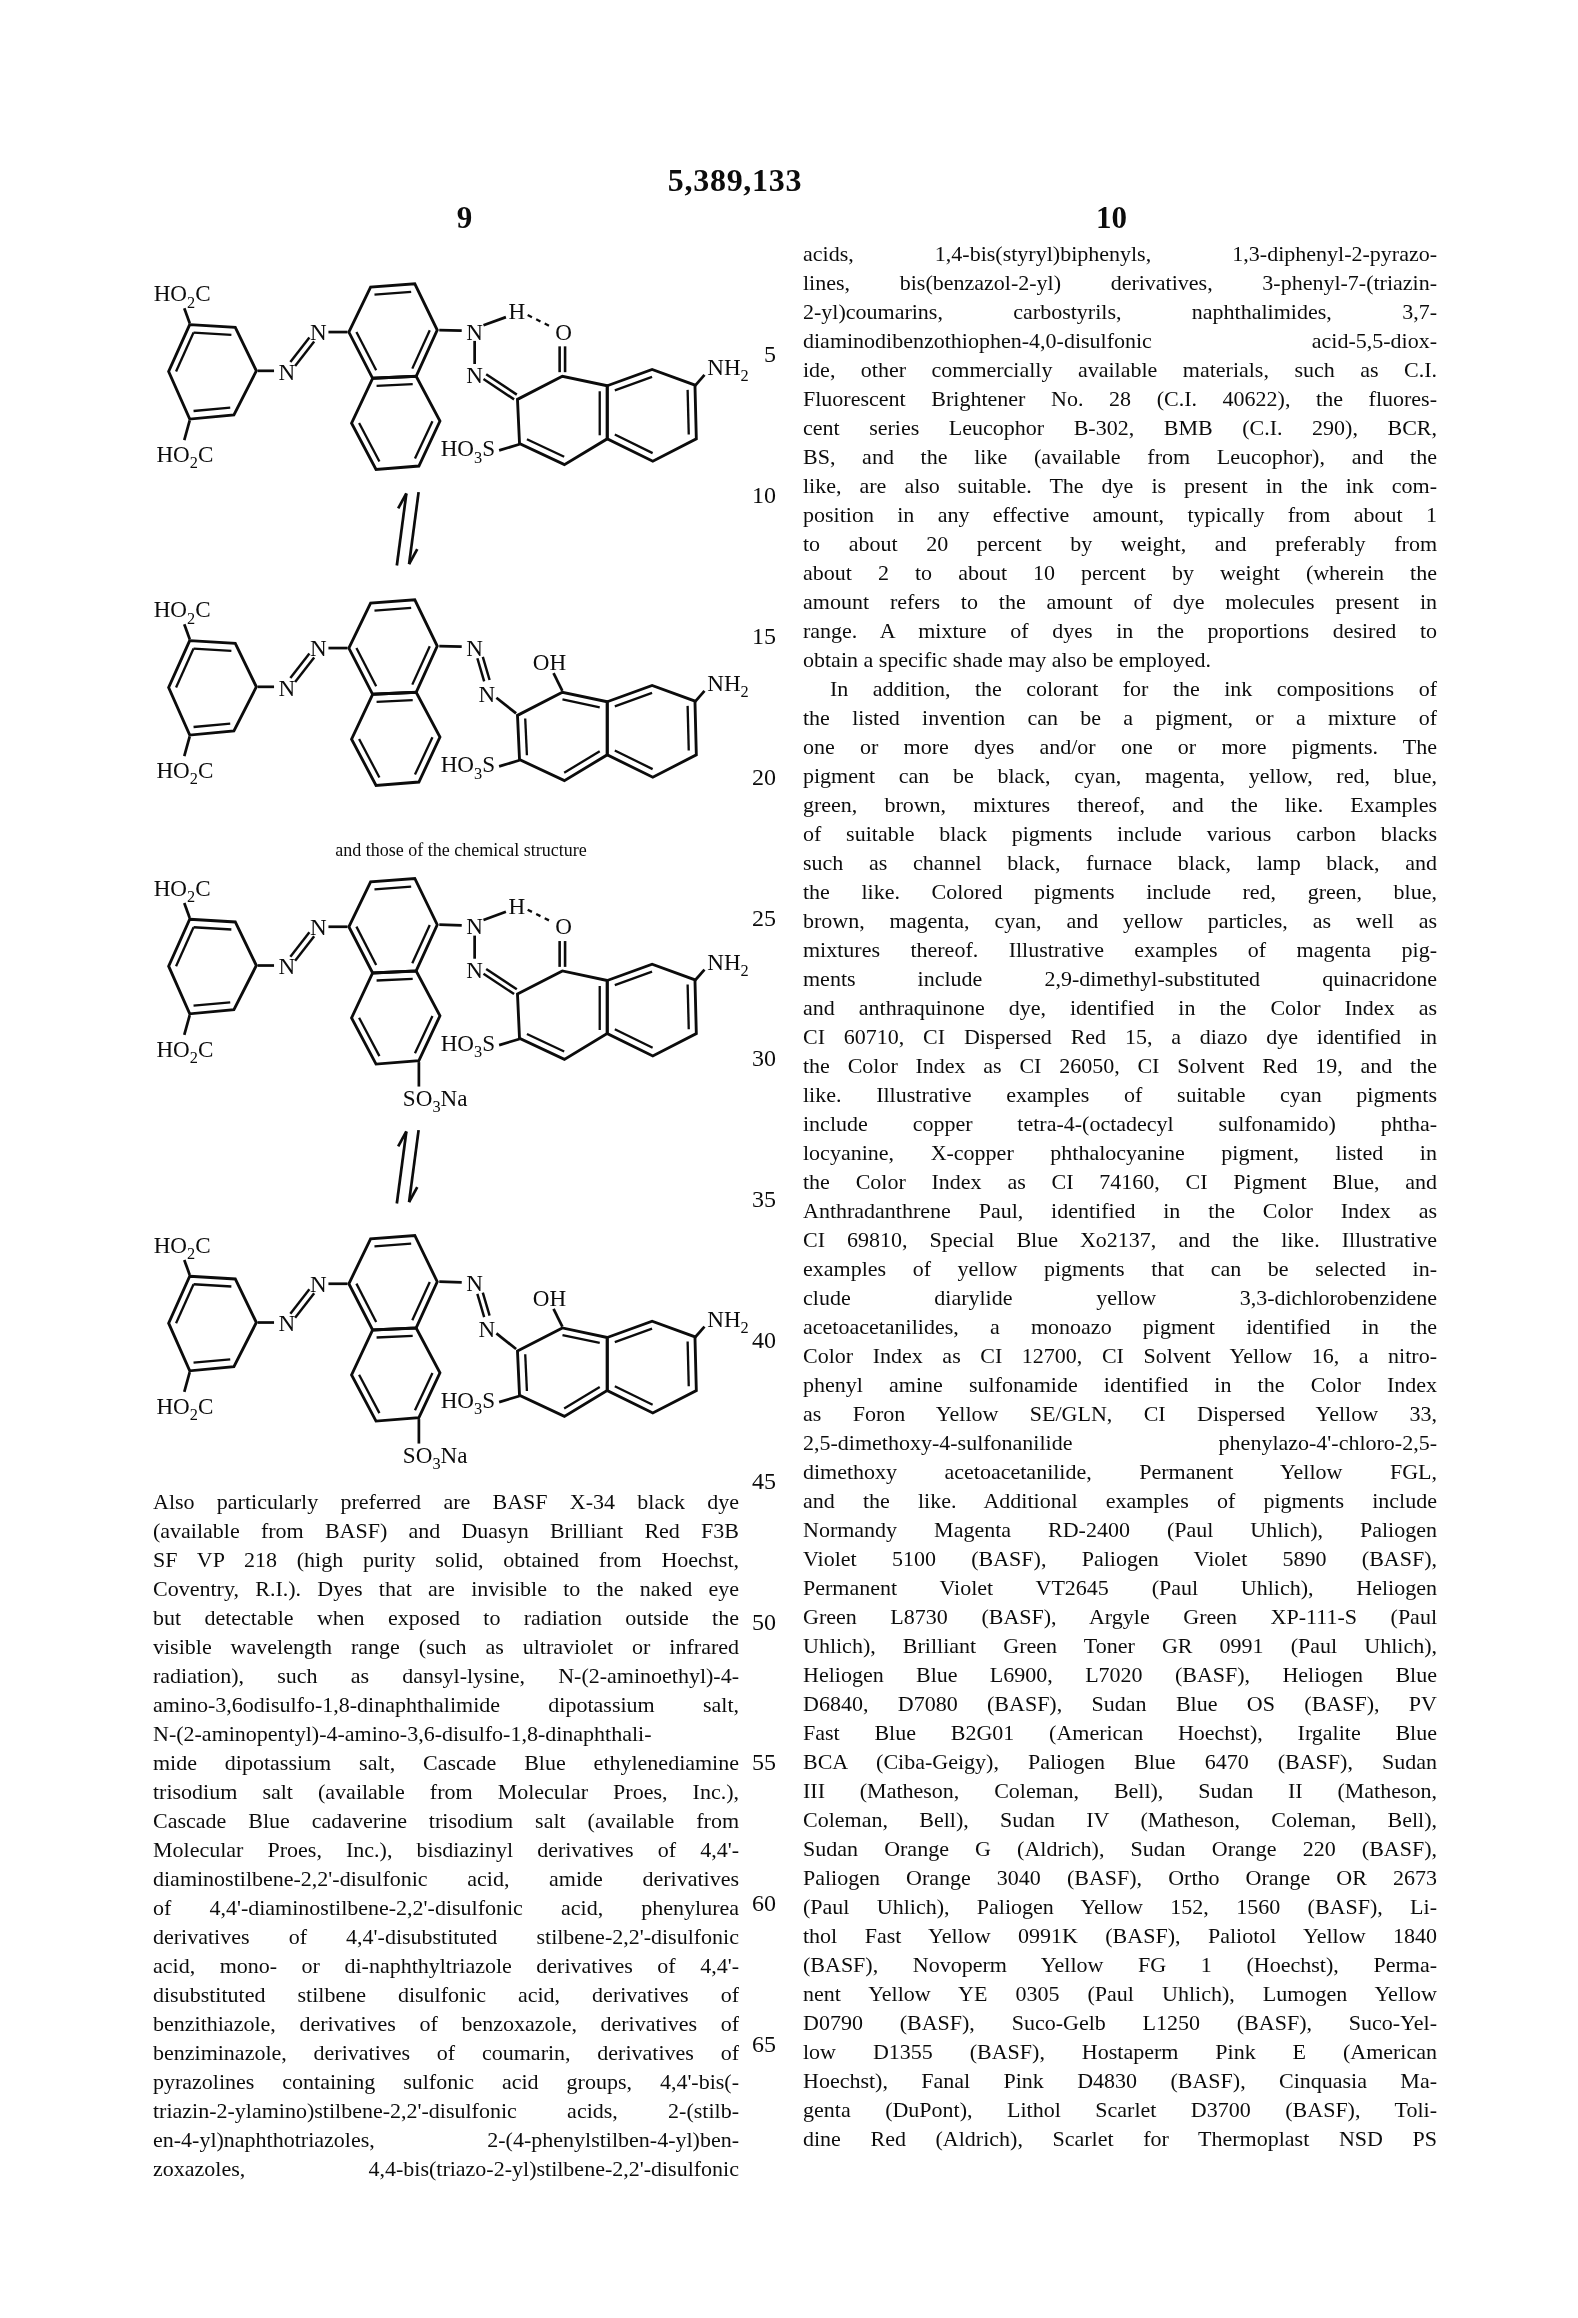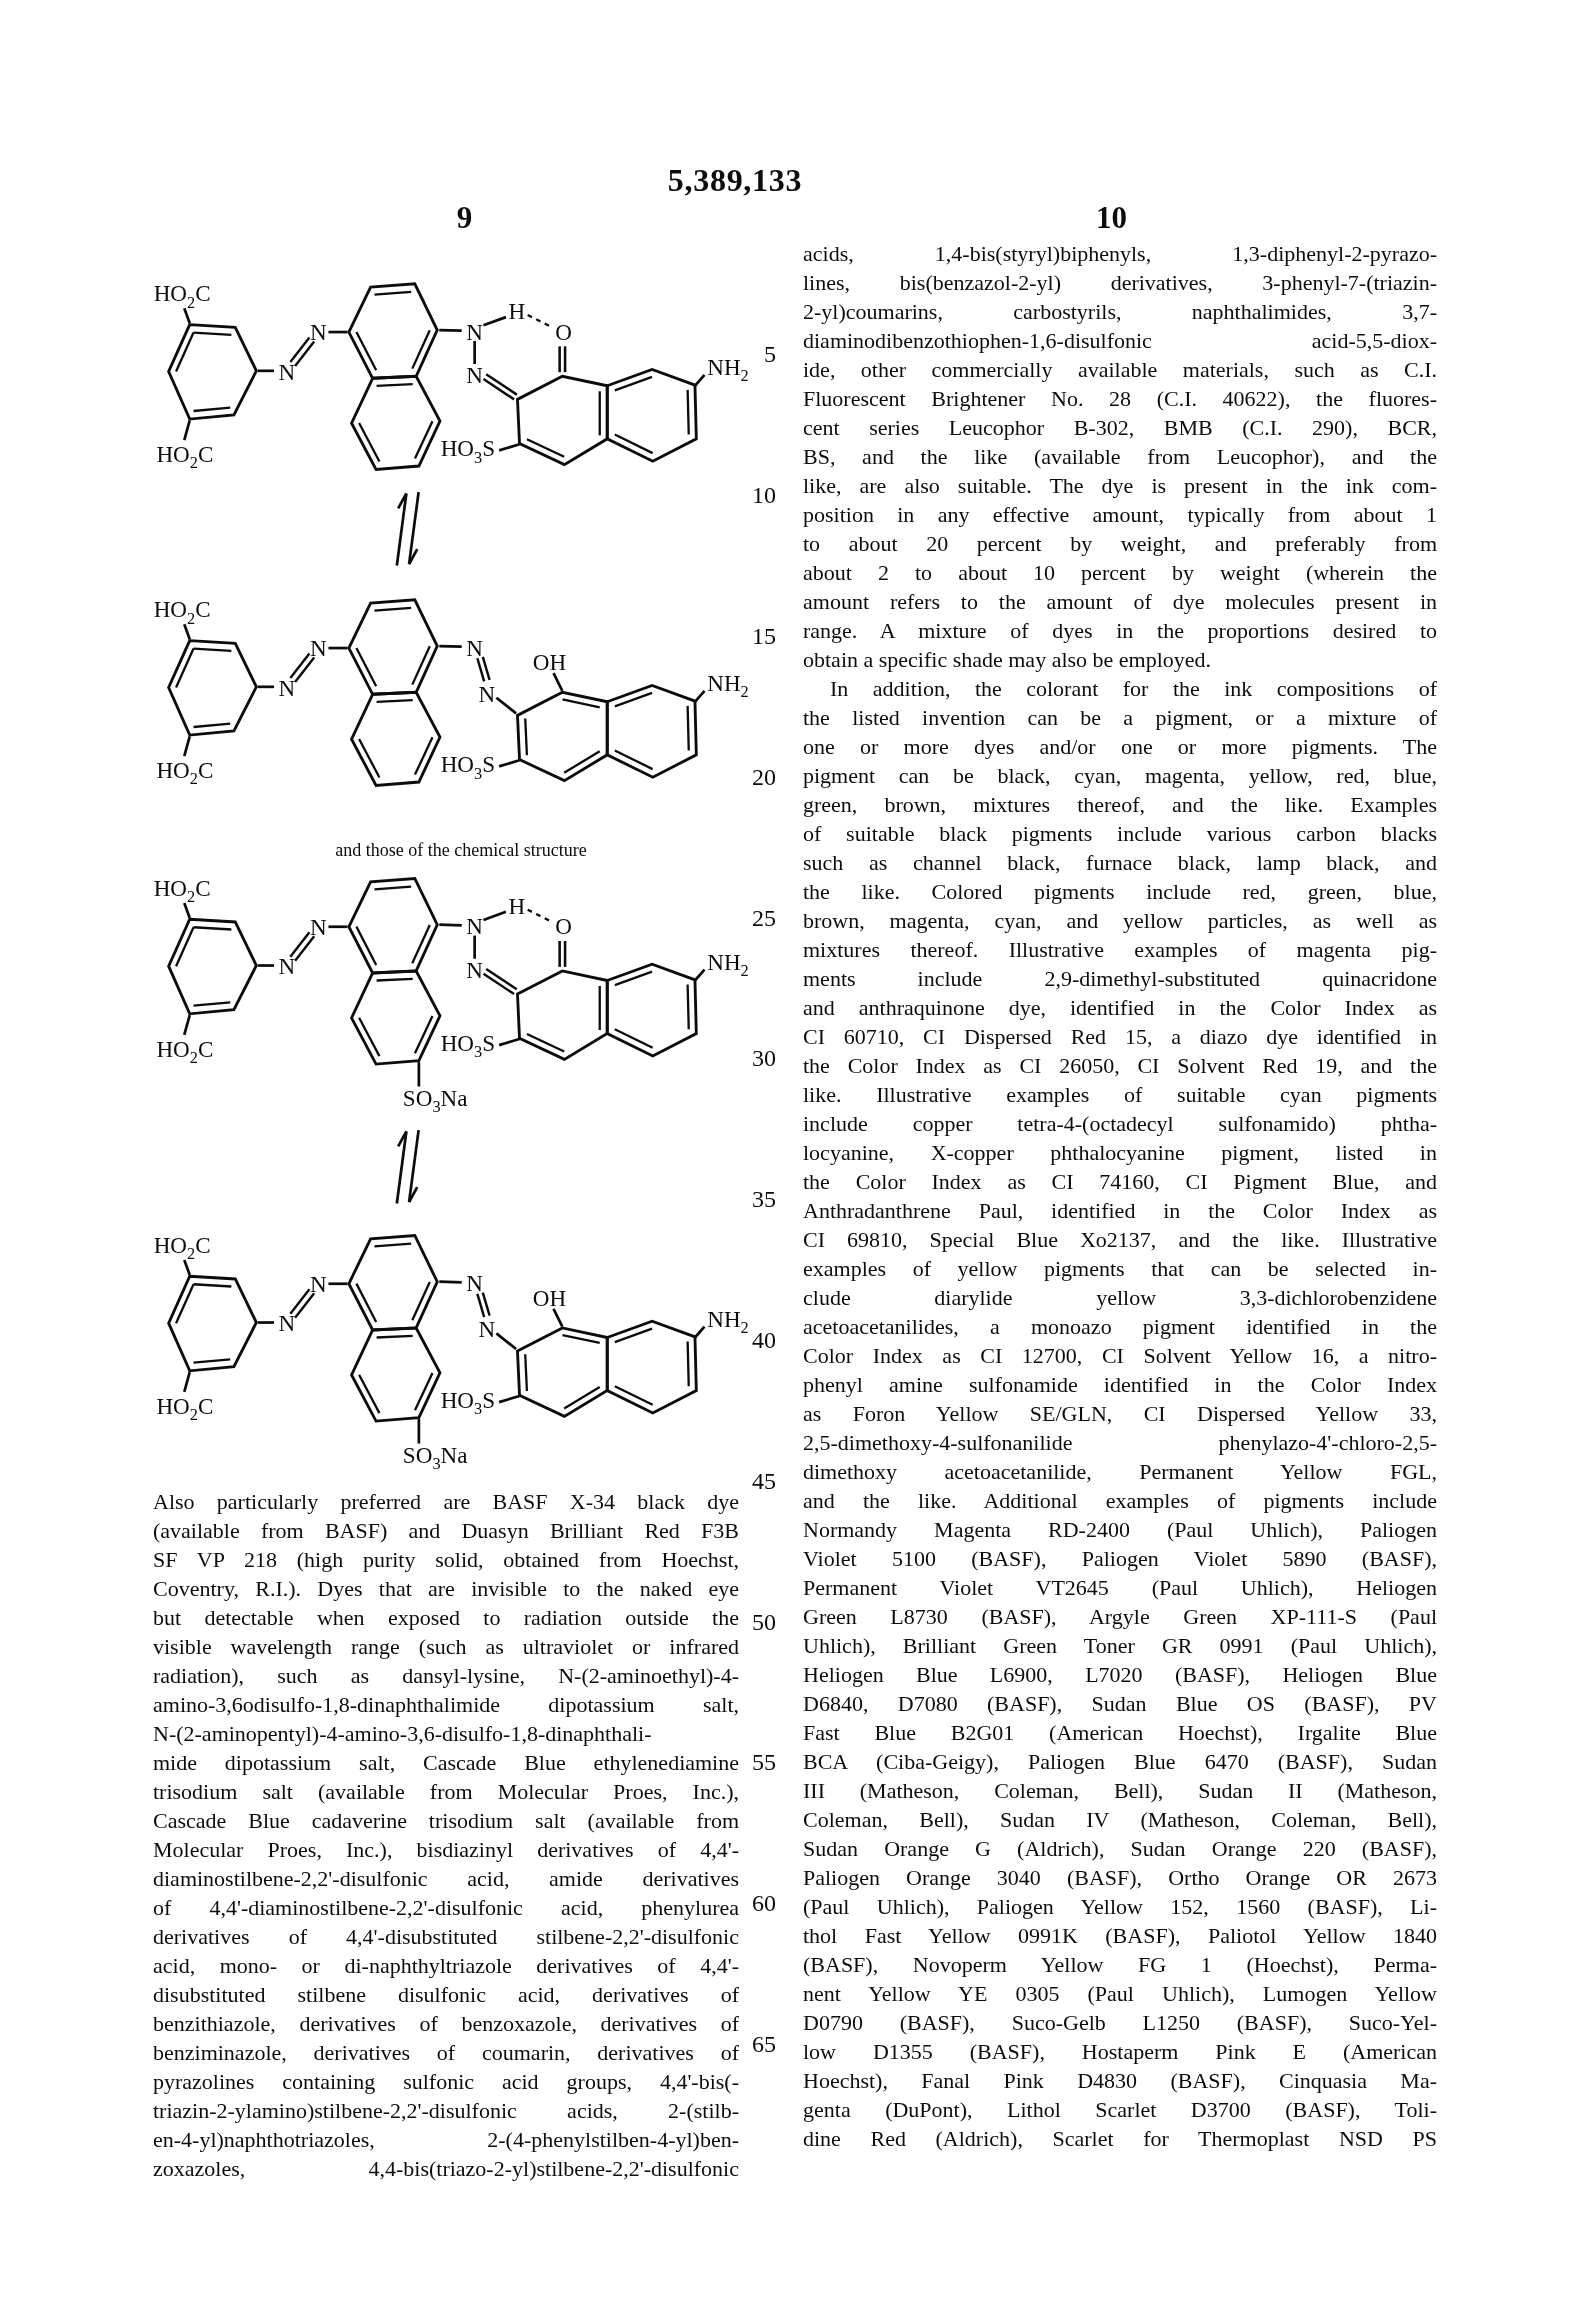--- a/index.html
+++ b/index.html
@@ -286,21 +286,21 @@
     <div class="line">benziminazole, derivatives of coumarin, derivatives of</div>
     <div class="line">pyrazolines containing sulfonic acid groups, 4,4'-bis(-</div>
     <div class="line">triazin-2-ylamino)stilbene-2,2'-disulfonic acids, 2-(stilb-</div>
     <div class="line">en-4-yl)naphthotriazoles, 2-(4-phenylstilben-4-yl)ben-</div>
     <div class="line">zoxazoles, 4,4-bis(triazo-2-yl)stilbene-2,2'-disulfonic</div>
   </div>
 <div id="right-col" class="textcol">
     <div class="line">acids, 1,4-bis(styryl)biphenyls, 1,3-diphenyl-2-pyrazo-</div>
     <div class="line">lines, bis(benzazol-2-yl) derivatives, 3-phenyl-7-(triazin-</div>
     <div class="line">2-yl)coumarins, carbostyrils, naphthalimides, 3,7-</div>
-    <div class="line">diaminodibenzothiophen-1,6-disulfonic acid-5,5-diox-</div>
+    <div class="line">diaminodibenzothiophen-4,0-disulfonic acid-5,5-diox-</div>
     <div class="line">ide, other commercially available materials, such as C.I.</div>
     <div class="line">Fluorescent Brightener No. 28 (C.I. 40622), the fluores-</div>
     <div class="line">cent series Leucophor B-302, BMB (C.I. 290), BCR,</div>
     <div class="line">BS, and the like (available from Leucophor), and the</div>
     <div class="line">like, are also suitable. The dye is present in the ink com-</div>
     <div class="line">position in any effective amount, typically from about 1</div>
     <div class="line">to about 20 percent by weight, and preferably from</div>
     <div class="line">about 2 to about 10 percent by weight (wherein the</div>
     <div class="line">amount refers to the amount of dye molecules present in</div>
     <div class="line">range. A mixture of dyes in the proportions desired to</div>

